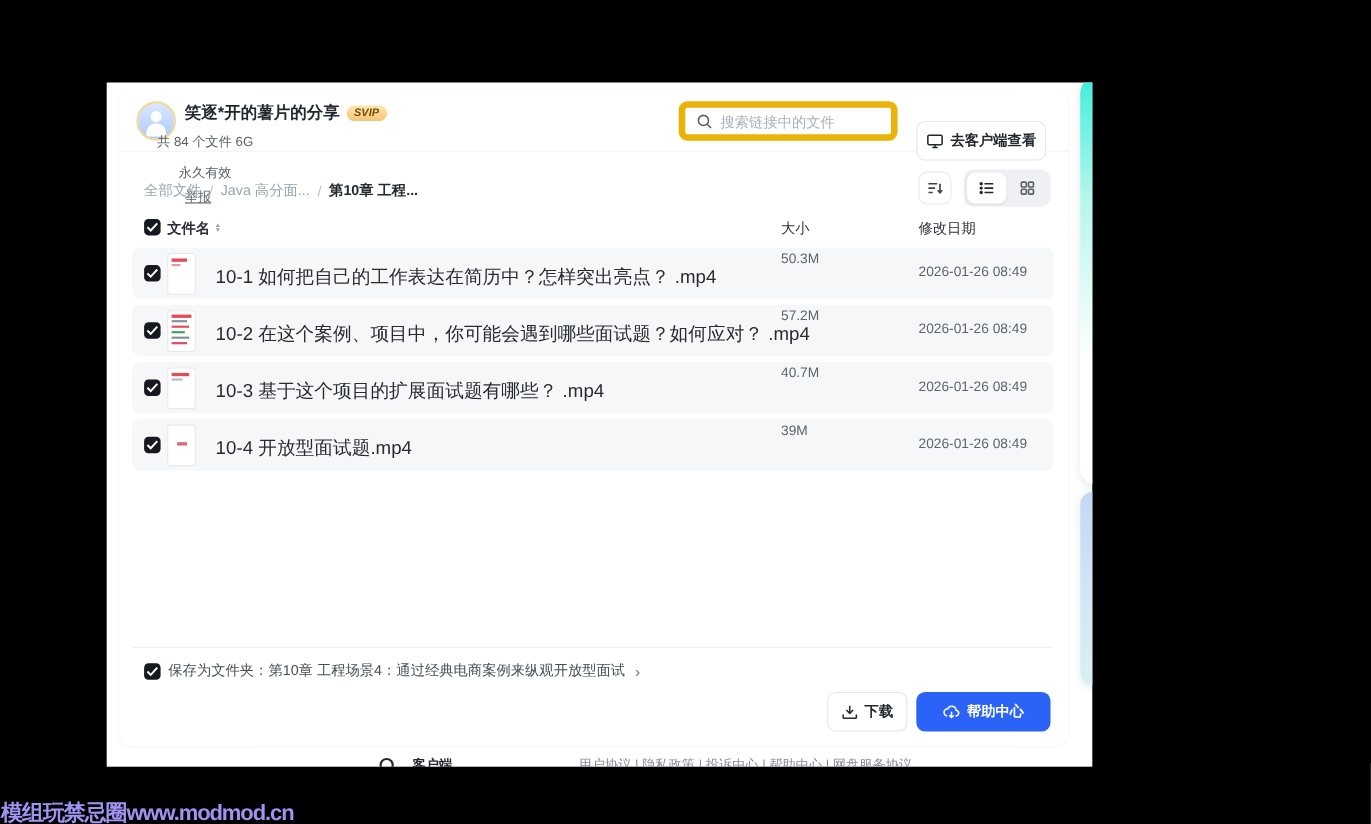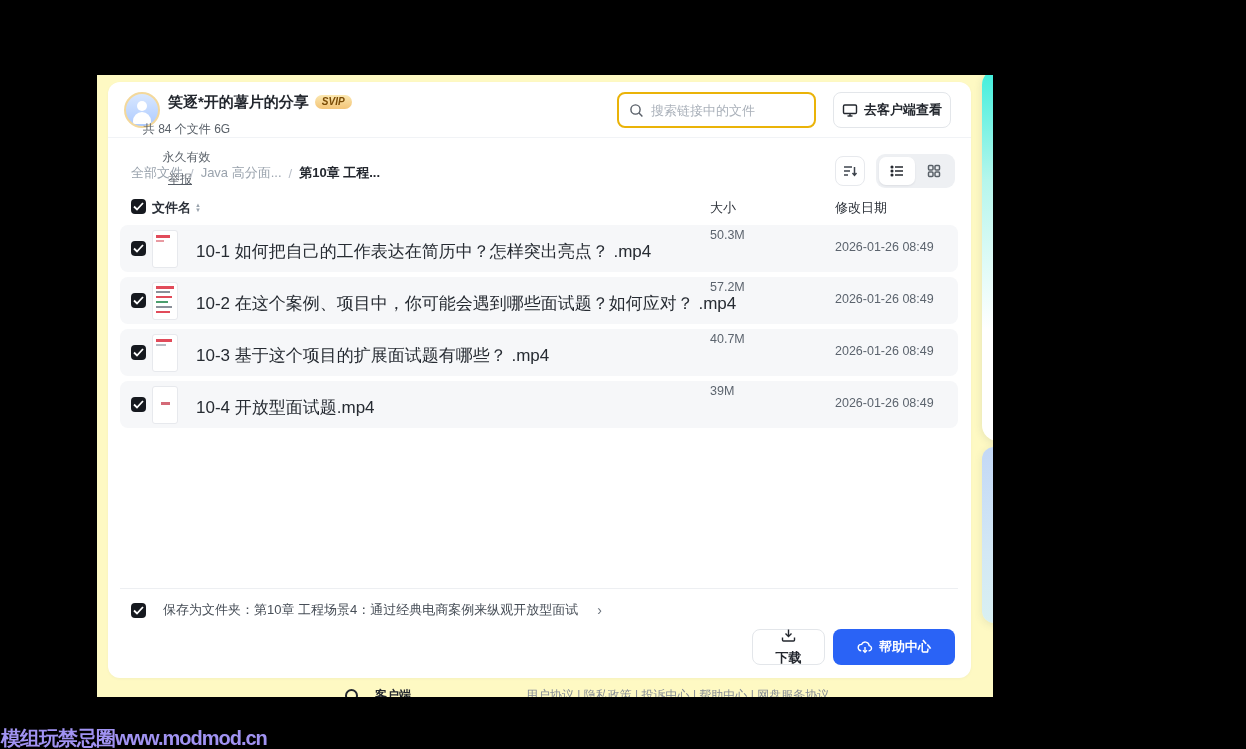--- a/index.html
+++ b/index.html
@@ -1,44 +1,44 @@
 <!DOCTYPE html>
 <html><head>
 <meta charset="utf-8">
 <style>
   * { margin:0; padding:0; box-sizing:border-box; }
   html,body { width:1246px; height:749px; background:#000; overflow:hidden;
               font-family:"Liberation Sans","DejaVu Sans",sans-serif; }
   .viewport { position:absolute; left:97px; top:75px; width:896px; height:622px;
-              background:#fef9c3; overflow:hidden; }
+              background:#ffffff; overflow:hidden; }
   .card { position:absolute; left:11px; top:7px; width:863px; height:596px;
           background:#fff; border-radius:12px; box-shadow:0 1px 3px rgba(30,50,90,.04); }
 
   
   .card-header { position:absolute; left:0; top:0; width:100%; height:56px;
                  border-bottom:1px solid #f1f3f6; }
   .avatar { position:absolute; left:16px; top:10px; width:36px; height:36px; border-radius:50%;
             background:linear-gradient(180deg,#d8e7ff 0%,#aecbff 100%);
             border:2px solid #f3d89c; }
   .avatar .head { position:absolute; left:11px; top:7px; width:10px; height:10px; border-radius:50%; background:#fff; }
   .avatar .body { position:absolute; left:7px; top:18px; width:18px; height:12px; border-radius:9px 9px 2px 2px; background:#fff; }
   .share-title { position:absolute; left:60px; top:11px; font-size:15px; font-weight:bold; color:#23272e; white-space:nowrap; }
   .vip-badge { display:inline-block; margin-left:6px; padding:1px 7px 2px; border-radius:9px;
                background:linear-gradient(180deg,#fbe7b0 0%,#f3c477 100%);
                color:#7a4b05; font-size:10px; font-style:italic; font-weight:bold; vertical-align:2px; }
   .share-meta { position:absolute; left:60px; top:33px; font-size:12px; color:#8d949e; white-space:nowrap; }
   .share-meta .seg { margin-right:12px; }
   .report-link { color:#565d66; text-decoration:underline; cursor:pointer; }
 
   .search-box { position:absolute; left:509px; top:10px; width:199px; height:36px;
-                border:2px solid #eab308; border-radius:8px; background:#fff;
+                border:6px solid #eab308; border-radius:8px; background:#fff;
                 display:flex; align-items:center; padding:0 10px; gap:7px; }
   .search-box input { border:none; outline:none; flex:1; font-size:13px; color:#333; width:100%; }
   .search-box input::placeholder { color:#aab1ba; }
-  .btn-client { position:absolute; left:725px; top:10px; width:118px; height:36px;
+  .btn-client { position:absolute; left:725px; top:28px; width:118px; height:36px;
                 border:1px solid #e3e6ea; border-radius:8px; background:#fff;
                 display:flex; align-items:center; justify-content:center; gap:6px;
                 font-size:13px; font-weight:bold; color:#23272e; cursor:pointer; }
 
   
   .crumb-row { position:absolute; left:23px; top:76px; height:30px; display:flex; align-items:center;
                font-size:13px; color:#9aa3ad; white-space:nowrap; }
   .crumb { cursor:pointer; }
   .crumb-sep { margin:0 7px; color:#b8bec7; }
   .crumb-current { color:#23272e; font-weight:bold; }
@@ -74,33 +74,33 @@
               background-position:3px 3px,3px 8px,3px 13px,3px 18px,3px 23px,3px 28px; }
   .thumb.t2 { background-image:linear-gradient(#e14b5a,#e14b5a),linear-gradient(#b7bcc4,#b7bcc4);
               background-size:16px 3px,10px 2px; background-position:3px 4px,3px 9px; }
   .thumb.t3 { background-image:linear-gradient(#d46a77,#d46a77); background-size:9px 3px; background-position:8px 15px; }
   .fname { position:absolute; left:76px; top:15px; font-size:17px; color:#262b32; white-space:nowrap; }
   .fsize { position:absolute; left:590px; top:3px; font-size:12.5px; color:#5c646e; }
   .fdate { position:absolute; left:715px; top:15px; font-size:12.5px; color:#5c646e; }
 
   
   .save-divider { position:absolute; left:12px; top:506px; width:838px; height:1px; background:#edeff2; }
-  .save-folder-row { position:absolute; left:23px; top:519px; display:flex; align-items:center; gap:17px;
+  .save-folder-row { position:absolute; left:23px; top:519px; display:flex; align-items:center; gap:7px;
                      font-size:13px; color:#474e57; white-space:nowrap; cursor:pointer; }
   .save-folder-row .chev { color:#6a727c; font-size:14px; margin-left:2px; }
   .path-box { position:absolute; left:15px; top:547px; width:438px; height:36px; border:1px solid #e3e6e9;
               border-radius:8px; display:flex; align-items:center; padding:0 10px; font-size:13px;
               white-space:nowrap; overflow:hidden; cursor:text; }
   .path-box .prefix { color:#9aa3ad; margin-right:2px; }
   .path-box .value { color:#262b32; }
   .path-box .folder { margin-left:auto; color:#444b54; flex:none; cursor:pointer; padding-left:8px; }
   .btn-download { position:absolute; left:644px; top:547px; width:73px; height:36px;
                   border:1px solid #e3e6ea; border-radius:8px; background:#fff; display:flex;
                   align-items:center; justify-content:center; gap:6px; font-size:13px; font-weight:bold;
-                  color:#23272e; cursor:pointer;flex-direction:column; }
+                  color:#23272e; cursor:pointer; }
   .btn-save { position:absolute; left:725px; top:547px; width:122px; height:36px; border:none;
               border-radius:8px; background:#2a63f6; color:#fff; display:flex; align-items:center;
               justify-content:center; gap:6px; font-size:13px; font-weight:bold; cursor:pointer; }
 
   
   .page-footer { position:absolute; left:248px; top:612px; display:flex; align-items:center; gap:17px;
                  font-size:12px; white-space:nowrap; }
   .page-footer .logo { width:13px; height:13px; border-radius:50%; border:2px solid #23272e; flex:none; }
   .page-footer .brand { font-weight:bold; color:#23272e; }
   .page-footer .links { color:#858c96; margin-left:98px; }

